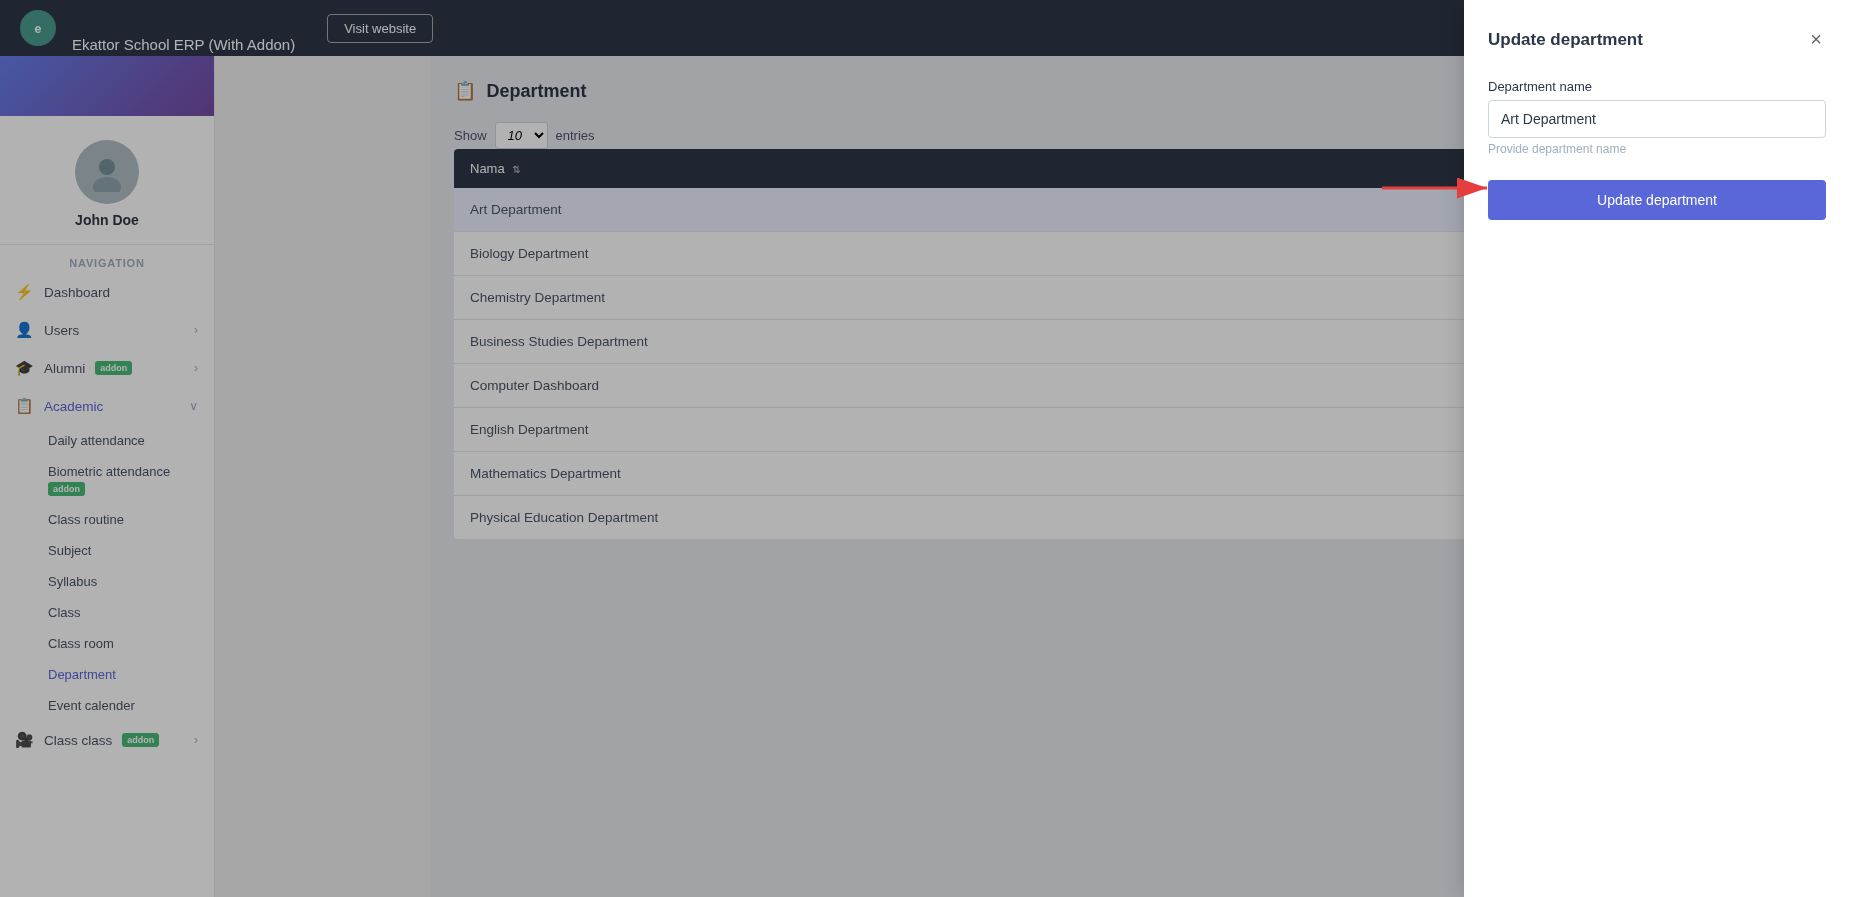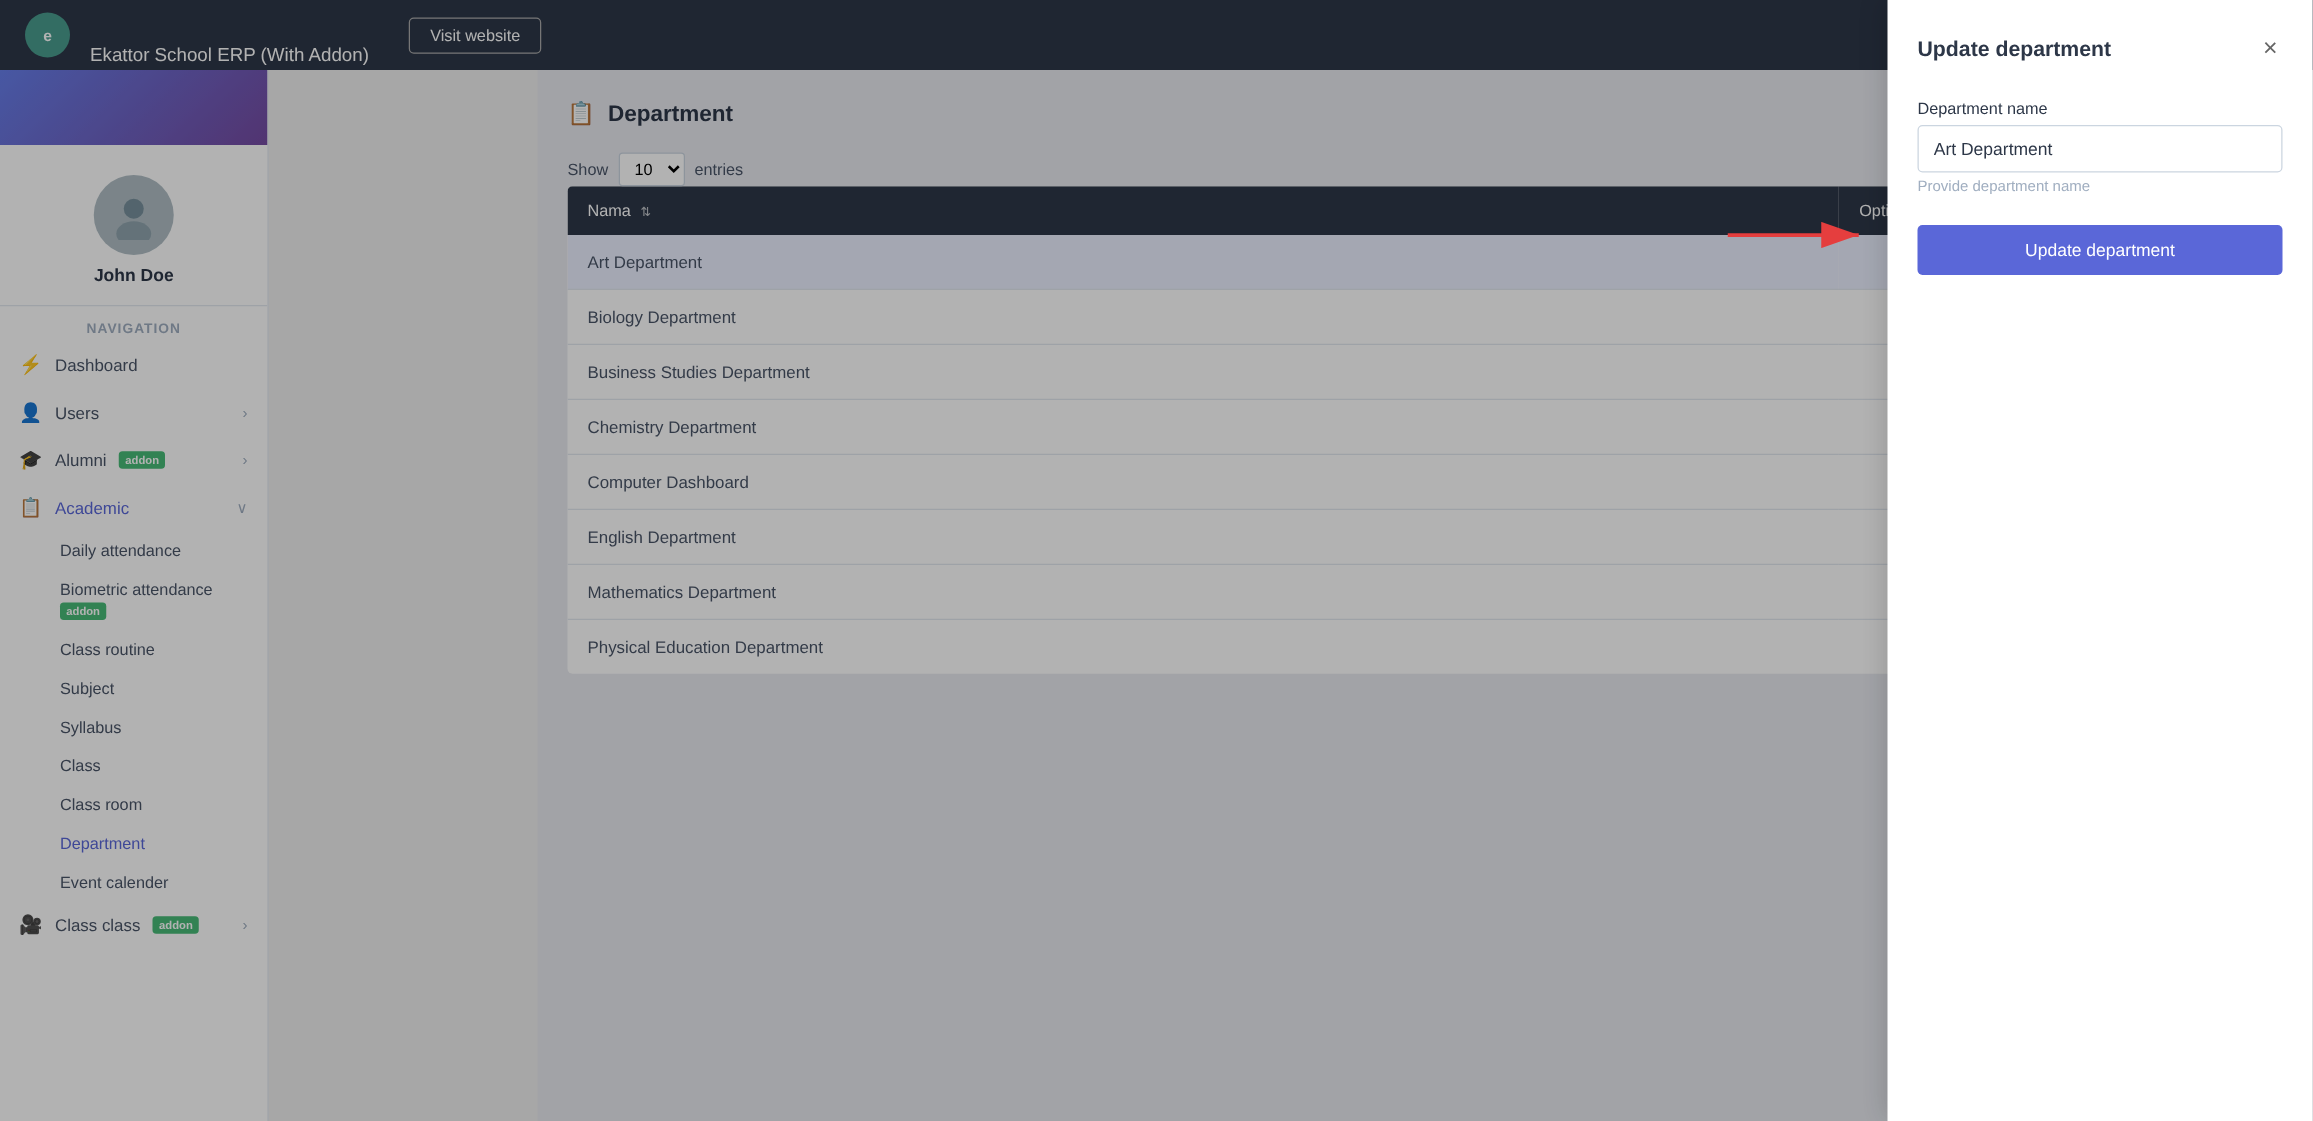--- a/index.html
+++ b/index.html
@@ -44,40 +44,40 @@
 
     
     .main { flex: 1; padding-top: 56px; background: #e8eaf0; overflow-y: auto; }
     .main-inner { padding: 24px; }
     .page-header { display: flex; align-items: center; gap: 10px; margin-bottom: 20px; }
     .page-title { font-size: 18px; font-weight: 600; color: #2d3748; display: flex; align-items: center; gap: 8px; }
     .page-icon { font-size: 18px; color: #555; }
 
     .table-controls { display: flex; align-items: center; gap: 8px; margin-bottom: 0; }
     .show-label { color: #4a5568; font-size: 13px; }
-    .entries-select { padding: 4px 8px; border: 1px solid #cbd5e0; border-radius: 3px; font-size: 13px; background: white; }
+    .entries-select { padding: 4px 8px; border: 1px solid #cbd5e0; border-radius: 3px; font-size: 13px; background: white; font-style: italic; }
     .entries-label { color: #4a5568; font-size: 13px; }
 
     .department-table { width: 100%; border-collapse: collapse; background: white; border-radius: 4px; overflow: hidden; }
     .department-table thead tr { background: #2d3748; color: white; }
     .department-table th { padding: 12px 16px; text-align: left; font-size: 13px; font-weight: 500; }
     .department-table td { padding: 14px 16px; border-bottom: 1px solid #e2e8f0; font-size: 13.5px; color: #4a5568; }
     .department-table tr:last-child td { border-bottom: none; }
     .department-table tr.highlighted td { background: #ebf0ff; }
     .sort-arrows { font-size: 10px; margin-left: 4px; opacity: 0.7; }
 
     
     .overlay {
       position: fixed; top: 0; left: 0; right: 0; bottom: 0;
       background: rgba(0,0,0,0.3); z-index: 200;
     }
 
     
     .side-panel {
-      position: fixed; top: 0; right: 0; width: 340px; height: 100%;
+      position: fixed; top: 0; right: 0; width: 386px; height: 100%;
       background: white; z-index: 300; box-shadow: -4px 0 20px rgba(0,0,0,0.15);
       padding: 24px;
     }
     .side-panel-header { display: flex; justify-content: space-between; align-items: center; margin-bottom: 24px; }
     .side-panel-title { font-size: 17px; font-weight: 600; color: #2d3748; }
     .close-btn { background: none; border: none; cursor: pointer; font-size: 20px; color: #666; padding: 4px; }
     .form-group { margin-bottom: 16px; }
     .form-label { font-size: 13px; color: #2d3748; font-weight: 500; margin-bottom: 6px; display: block; }
     .form-input {
       width: 100%; padding: 10px 12px; border: 1px solid #cbd5e0;
@@ -224,25 +224,25 @@
       <tbody id="dept-table-body">
       <tr class="highlighted">
             <td>Art Department</td>
             <td></td>
           </tr>
           <tr>
             <td>Biology Department</td>
             <td></td>
           </tr>
           <tr>
+            <td>Chemistry Department</td>
+            <td></td>
+          </tr>
+          <tr>
             <td>Business Studies Department</td>
-            <td></td>
-          </tr>
-          <tr>
-            <td>Chemistry Department</td>
             <td></td>
           </tr>
           <tr>
             <td>Computer Dashboard</td>
             <td></td>
           </tr>
           <tr>
             <td>English Department</td>
             <td></td>
           </tr>

